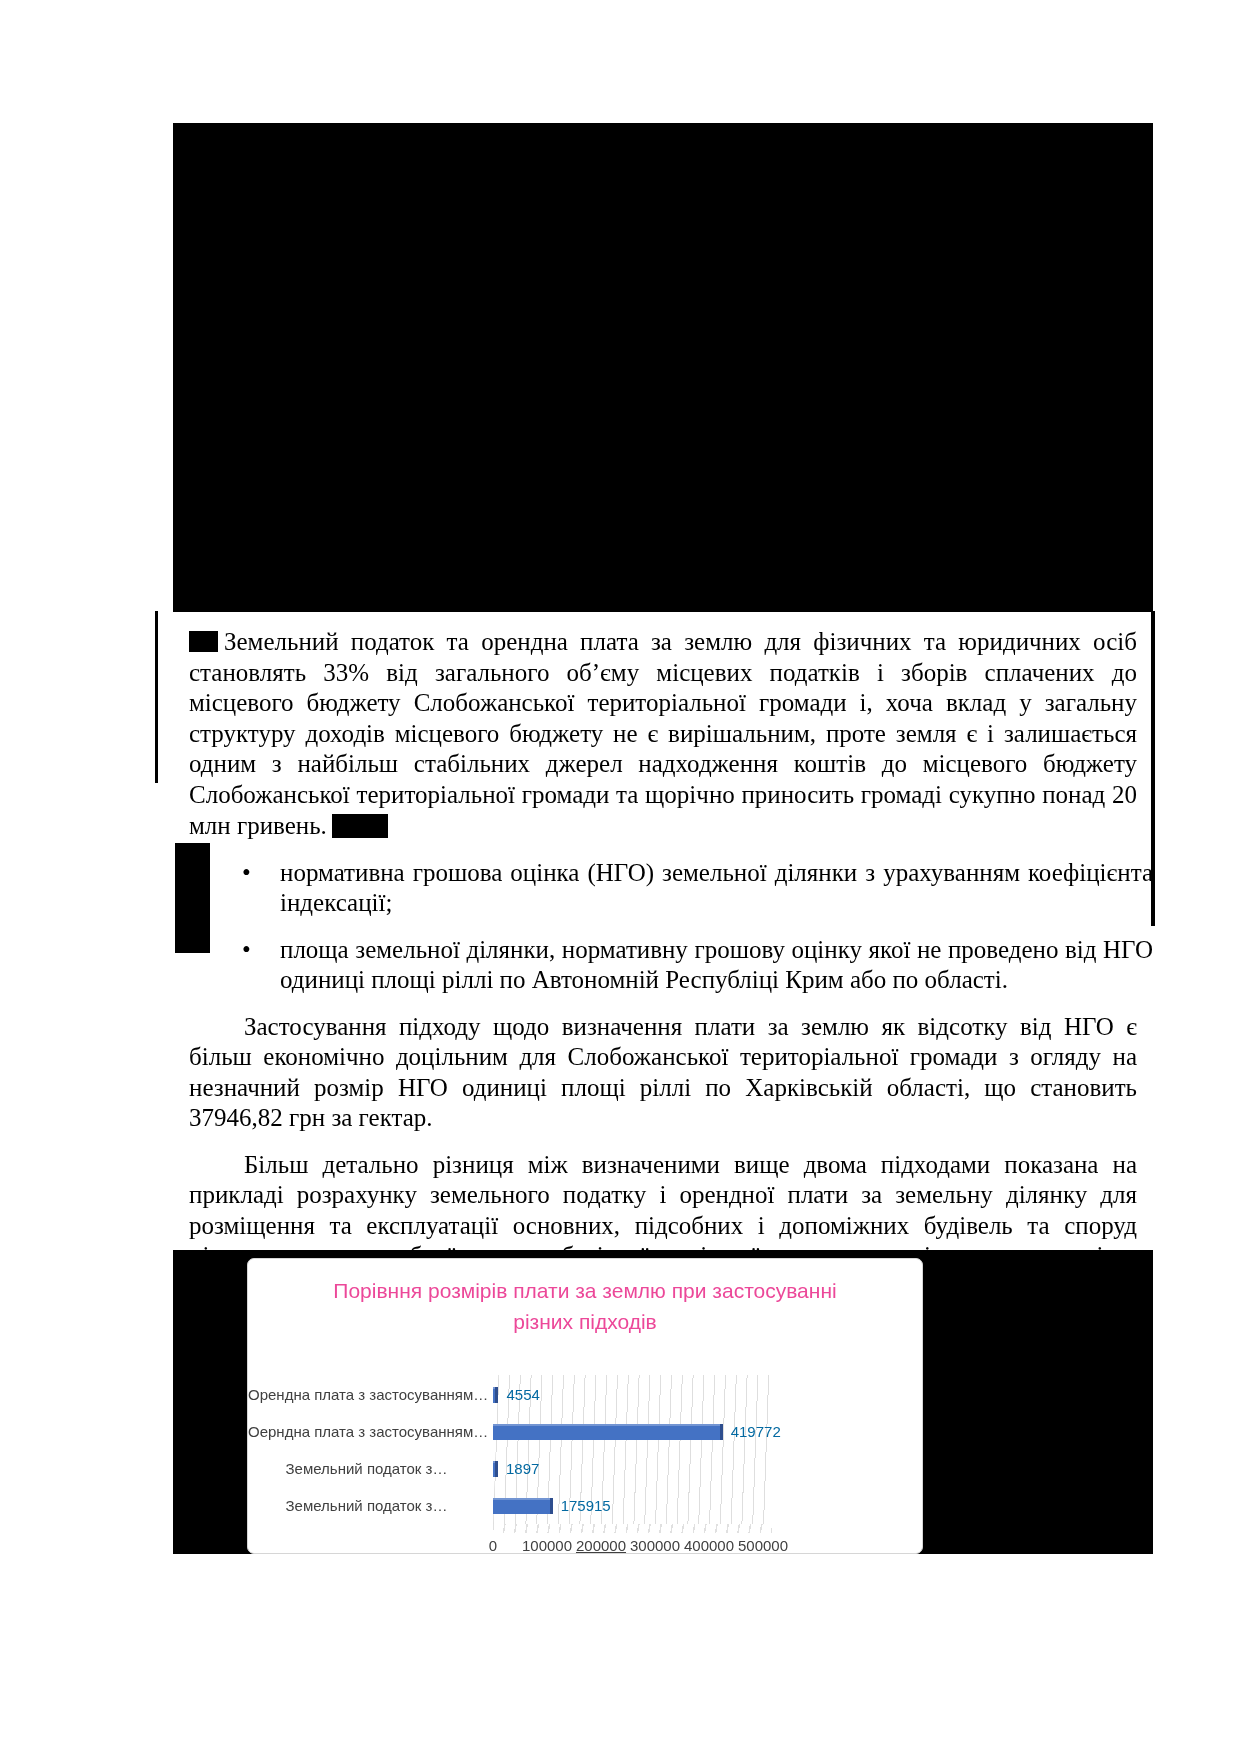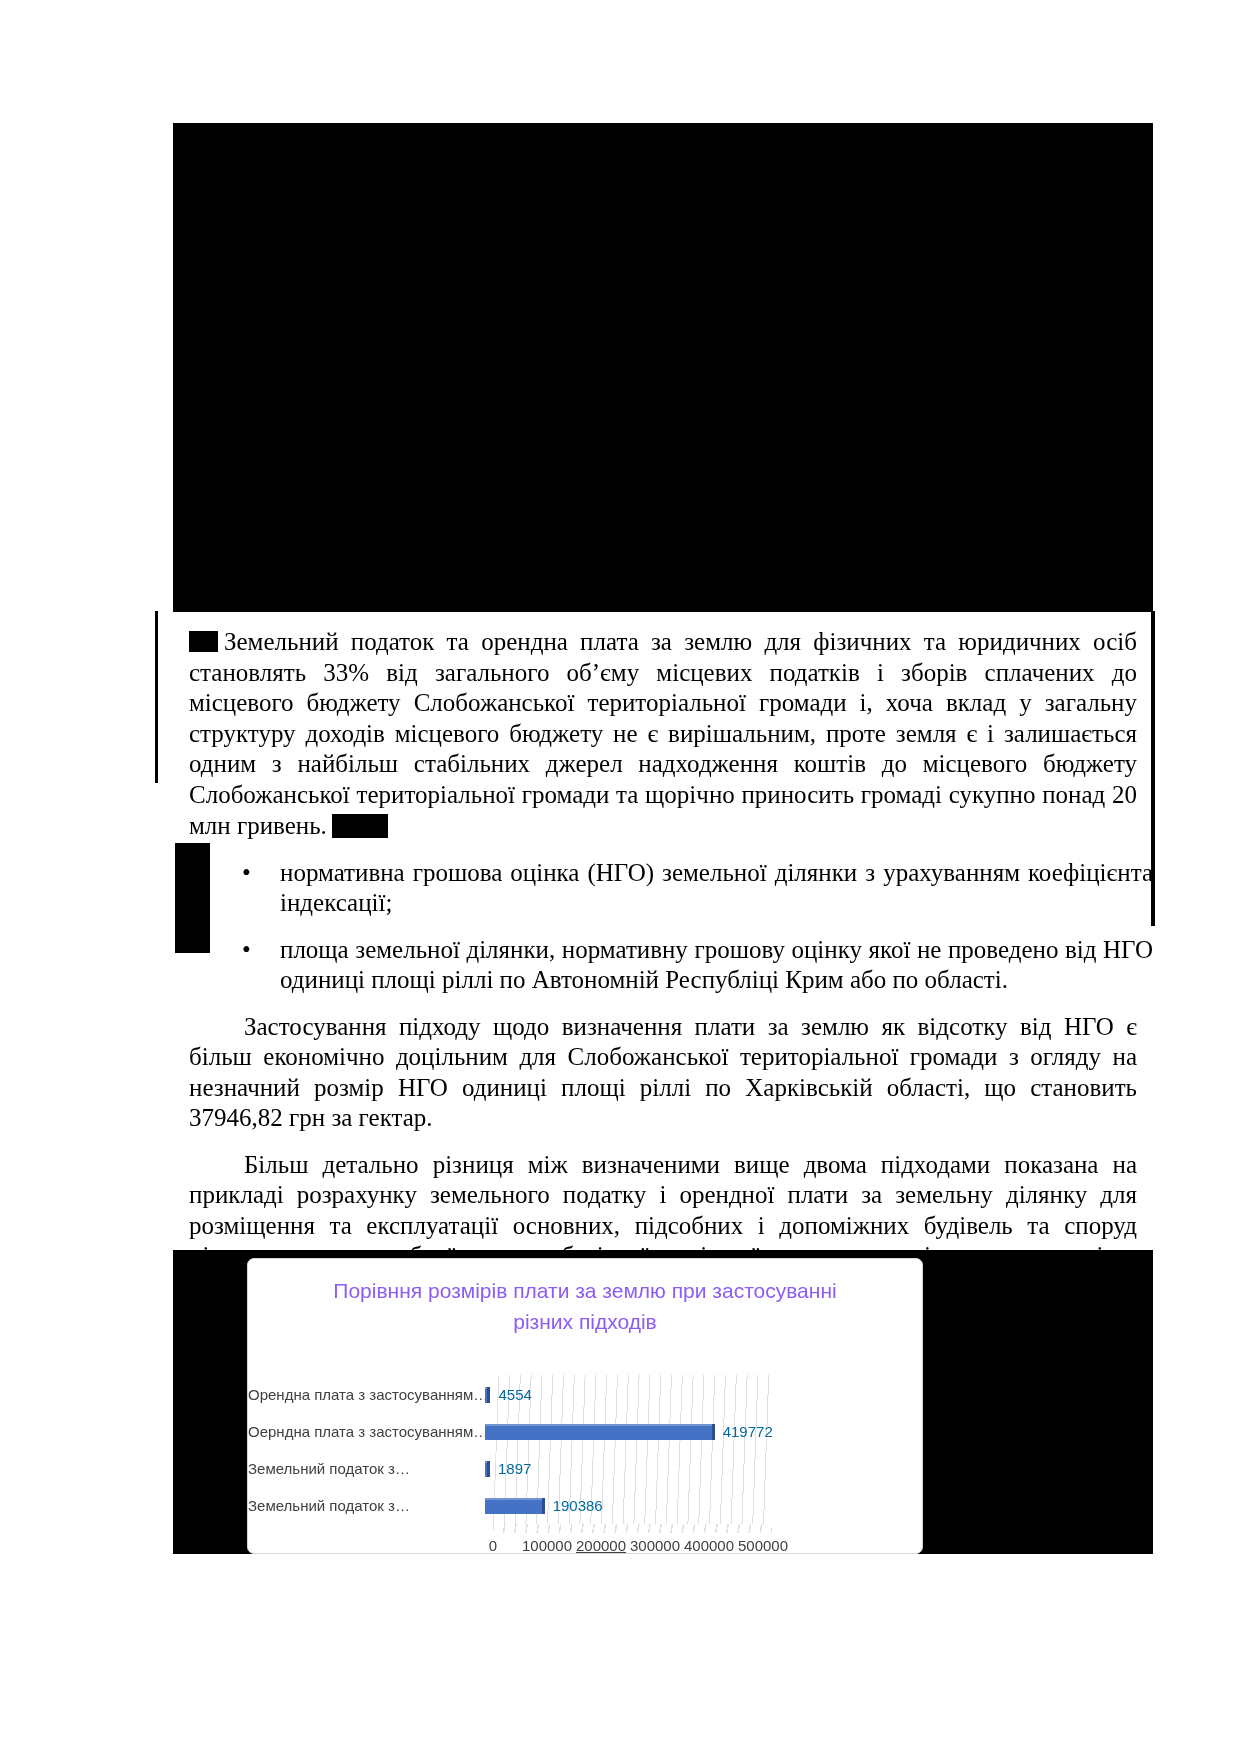--- a/index.html
+++ b/index.html
@@ -40,36 +40,36 @@
   
   #chart-band { position:absolute; left:173px; top:1250px; width:980px; height:304px; background:#000; }
   #chart-card {
     position:absolute; left:247px; top:1258px; width:676px; height:296px;
     background:#ffffff; border:1px solid #d6d6d6; border-radius:7px;
     font-family:"Liberation Sans", sans-serif; color:#404040;
     box-sizing:border-box;
   }
   #chart-title {
     margin:16px 60px 0 60px; text-align:center;
-    font-size:21px; line-height:31px; color:#8b5cf6;
+    font-size:21px; line-height:31px; color:#ec4899;
   }
   #chart-plot { position:absolute; left:0; top:116px; width:676px; height:180px; }
   #plot-grid {
     position:absolute; left:245px; top:0; width:279px; height:149px;
     background-image:repeating-linear-gradient(to right, #dedede 0 1px, transparent 1px 10.8px);
     transform:skewX(-2deg); transform-origin:bottom left;
   }
   #plot-floor {
     position:absolute; left:245px; top:149px; width:279px; height:9px;
     background-image:repeating-linear-gradient(100deg, #e0e0e0 0 1.5px, transparent 1.5px 11px);
   }
   #chart-rows { position:absolute; left:0; top:1px; width:676px; }
   .chart-row { display:flex; align-items:center; height:37px; }
   .cat-label {
-    width:237px; text-align:left;
+    width:237px; padding-right:8px; text-align:center;
     font-size:15px; color:#404040; white-space:nowrap; flex:0 0 auto;
   }
   .bar-track { position:relative; flex:1 1 auto; display:flex; align-items:center; }
   .bar {
     height:16px; background:#4472c4; border-right:3px solid #2e4e8e;
     box-shadow:inset 0 2px 0 rgba(255,255,255,0.25);
   }
   .bar-value { margin-left:8px; font-size:15px; color:#0369a1; white-space:nowrap; }
   #axis-ticks { position:absolute; left:245px; top:162px; width:279px; height:20px; }
   .tick {
@@ -124,21 +124,21 @@
             <span class="cat-label">Земельний податок з…</span>
             <div class="bar-track">
               <div class="bar" style="width: 2px; background: rgb(68, 114, 196);"></div>
               <span class="bar-value">1897</span>
             </div>
           </div>
           <div class="chart-row">
             <span class="cat-label">Земельний податок з…</span>
             <div class="bar-track">
               <div class="bar" style="width: 56.6692px; background: rgb(68, 114, 196);"></div>
-              <span class="bar-value">190386</span>
+              <span class="bar-value">175915</span>
             </div>
           </div>
         </div>
       <div id="axis-ticks">
           <span class="tick" style="left: 0px;">0</span>
           <span class="tick" style="left: 54px;">100000</span>
           <span class="tick" style="left: 108px; text-decoration: underline;">200000</span>
           <span class="tick" style="left: 162px;">300000</span>
           <span class="tick" style="left: 216px;">400000</span>
           <span class="tick" style="left: 270px;">500000</span>

